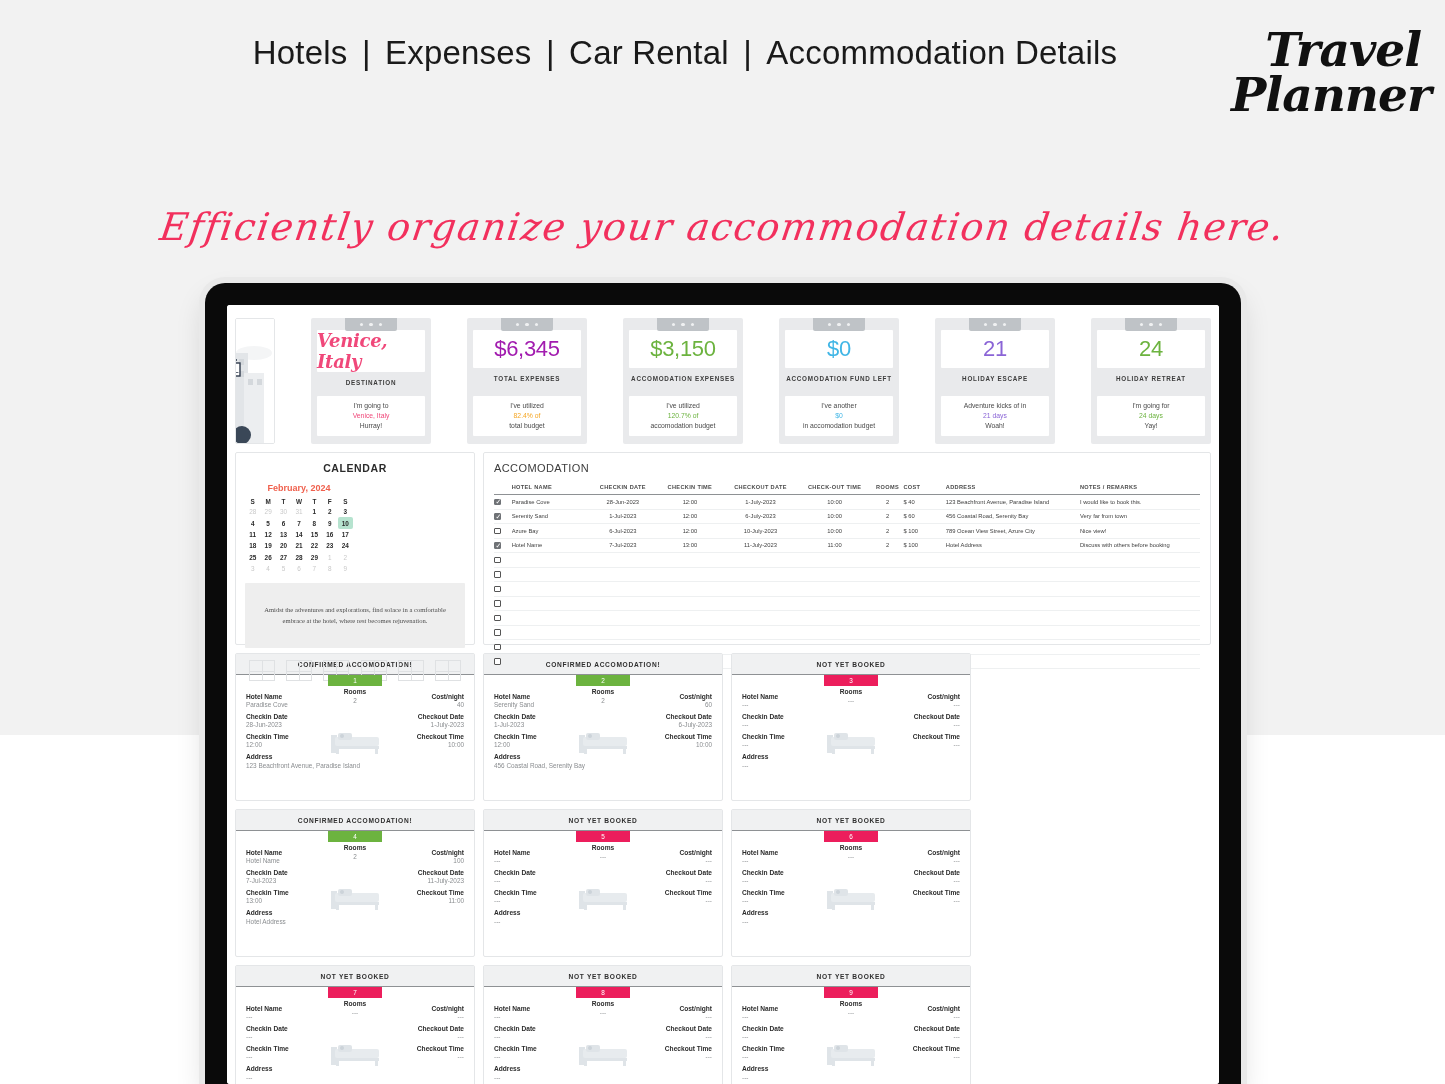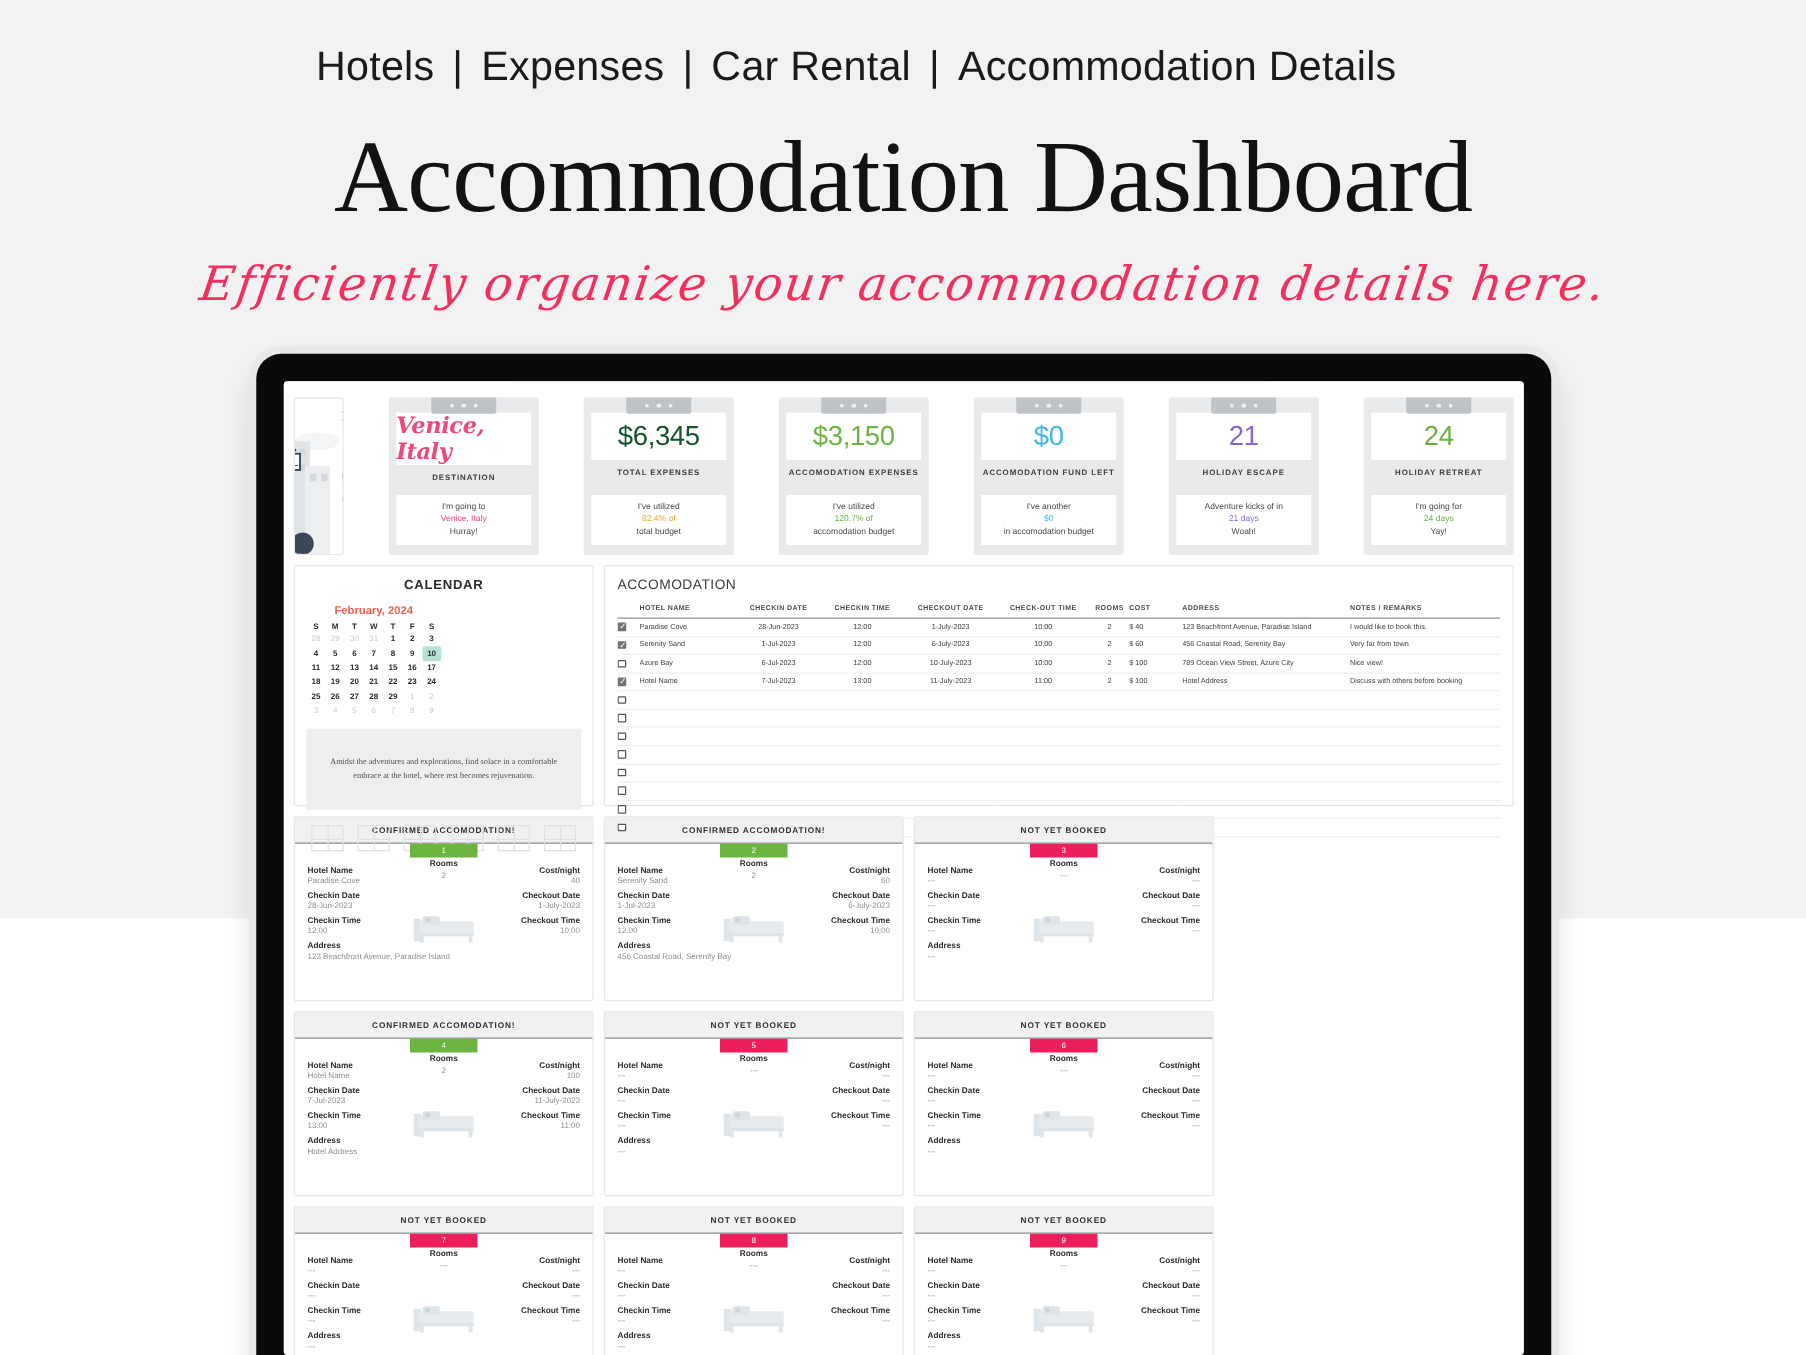--- a/index.html
+++ b/index.html
@@ -176,22 +176,25 @@
   .addr-val { font-size:6.4px; color:#8a8d90; margin-top:1.5px;}
 </style>
 </head>
 <body>
 
 <div class="bg-top"></div>
 <div class="bg-bottom"></div>
 
 <div class="header">
   <div class="kicker" id="kicker"><span>Hotels</span><span class="sep"> | </span><span>Expenses</span><span class="sep"> | </span><span>Car Rental</span><span class="sep"> | </span><span>Accommodation Details</span></div>
-  <div class="big-title">Accommodation Dashboard</div>
   <div class="subtitle">Efficiently organize your accommodation details here.</div>
+  <div class="logo">
+    <span class="l1">Travel</span>
+    <span class="l2">Planner</span>
+  </div>
 </div>
 
 <div class="tablet">
  <div class="screen">
   <div class="sheet">
 
     <div class="toprow">
       <div class="illus">
         <div class="illus-title">ACCOMODATION</div>
         <div class="illus-text">Efficiently organize your accommodation details here; check the tickbox if a accommodation is booked</div>
@@ -275,21 +278,21 @@
                 <span class="hl">Hurray!</span>
               </div>
             </div>
             <div class="stat">
               <div class="tab">
                 <i></i>
                 <i></i>
                 <i></i>
               </div>
               <div class="val-box">
-                <span class="val" style="color:#14532d">$6,345</span>
+                <span class="val" style="color:#a21caf">$6,345</span>
               </div>
               <div class="label">TOTAL EXPENSES</div>
               <div class="note-box">
                 <span class="hl">I've utilized</span>
                 <span class="hl" style="color:#f5a623">82.4% of</span>
                 <span class="hl">total budget</span>
               </div>
             </div>
             <div class="stat">
               <div class="tab">

